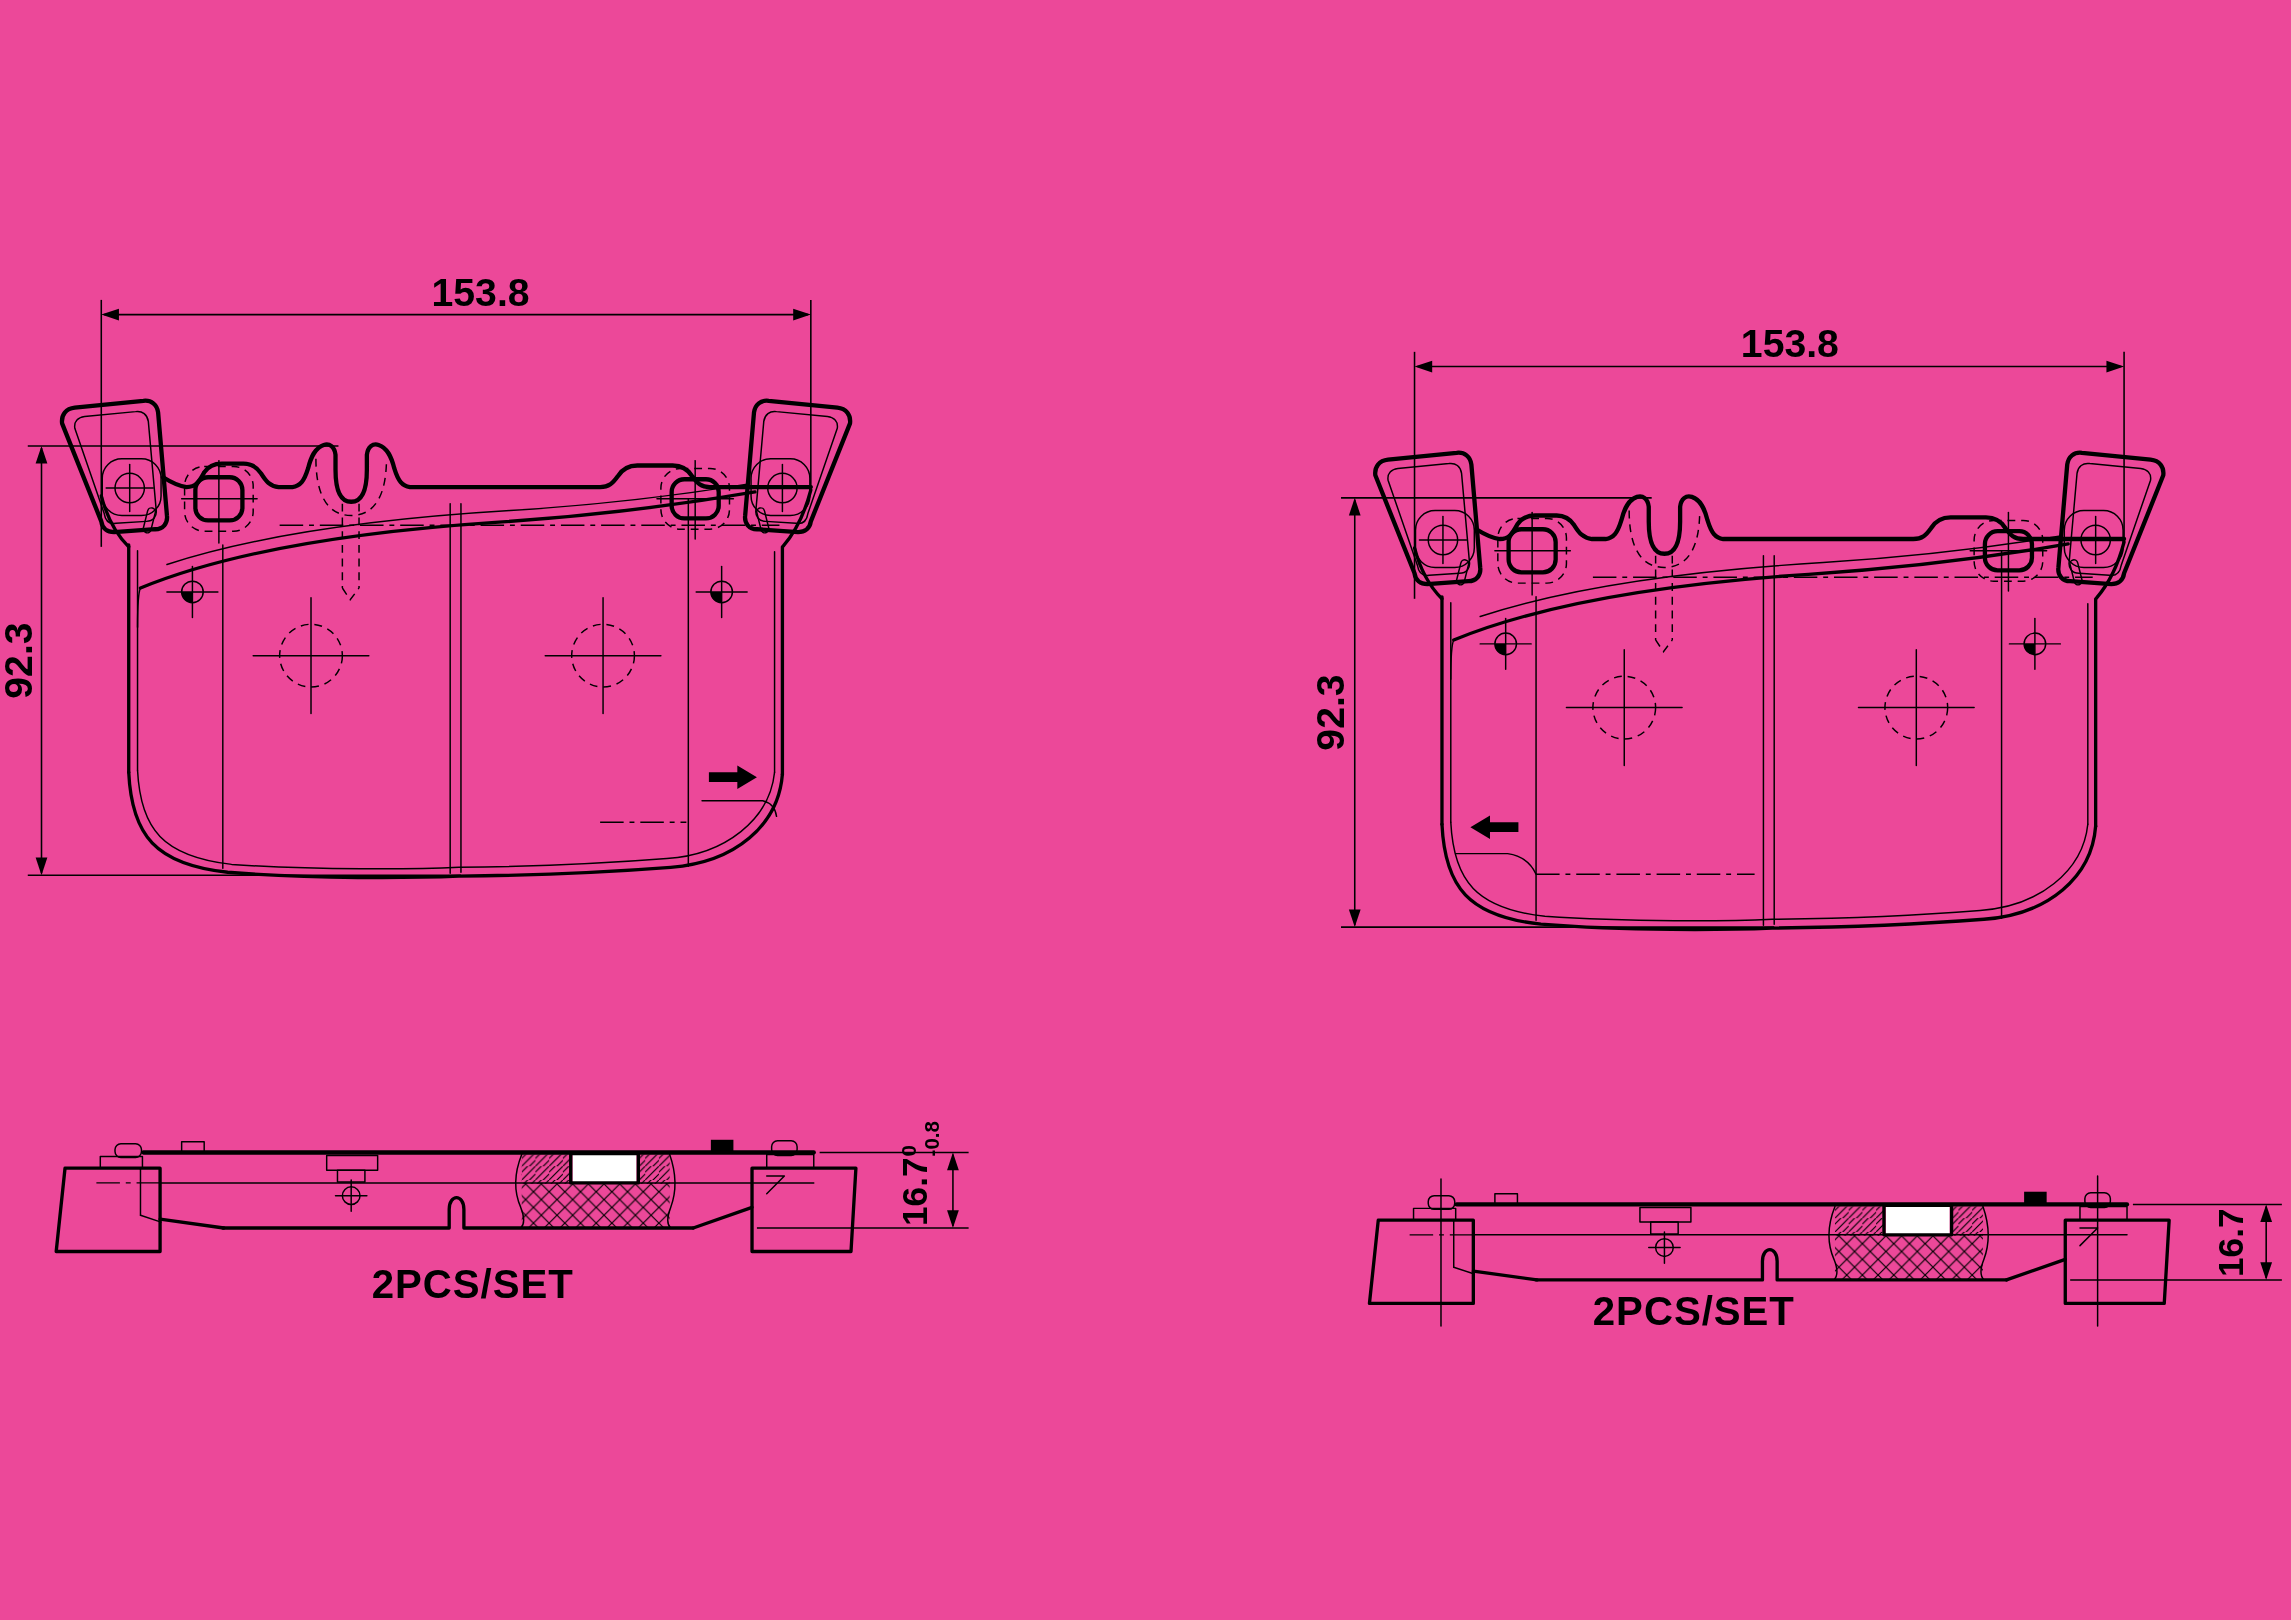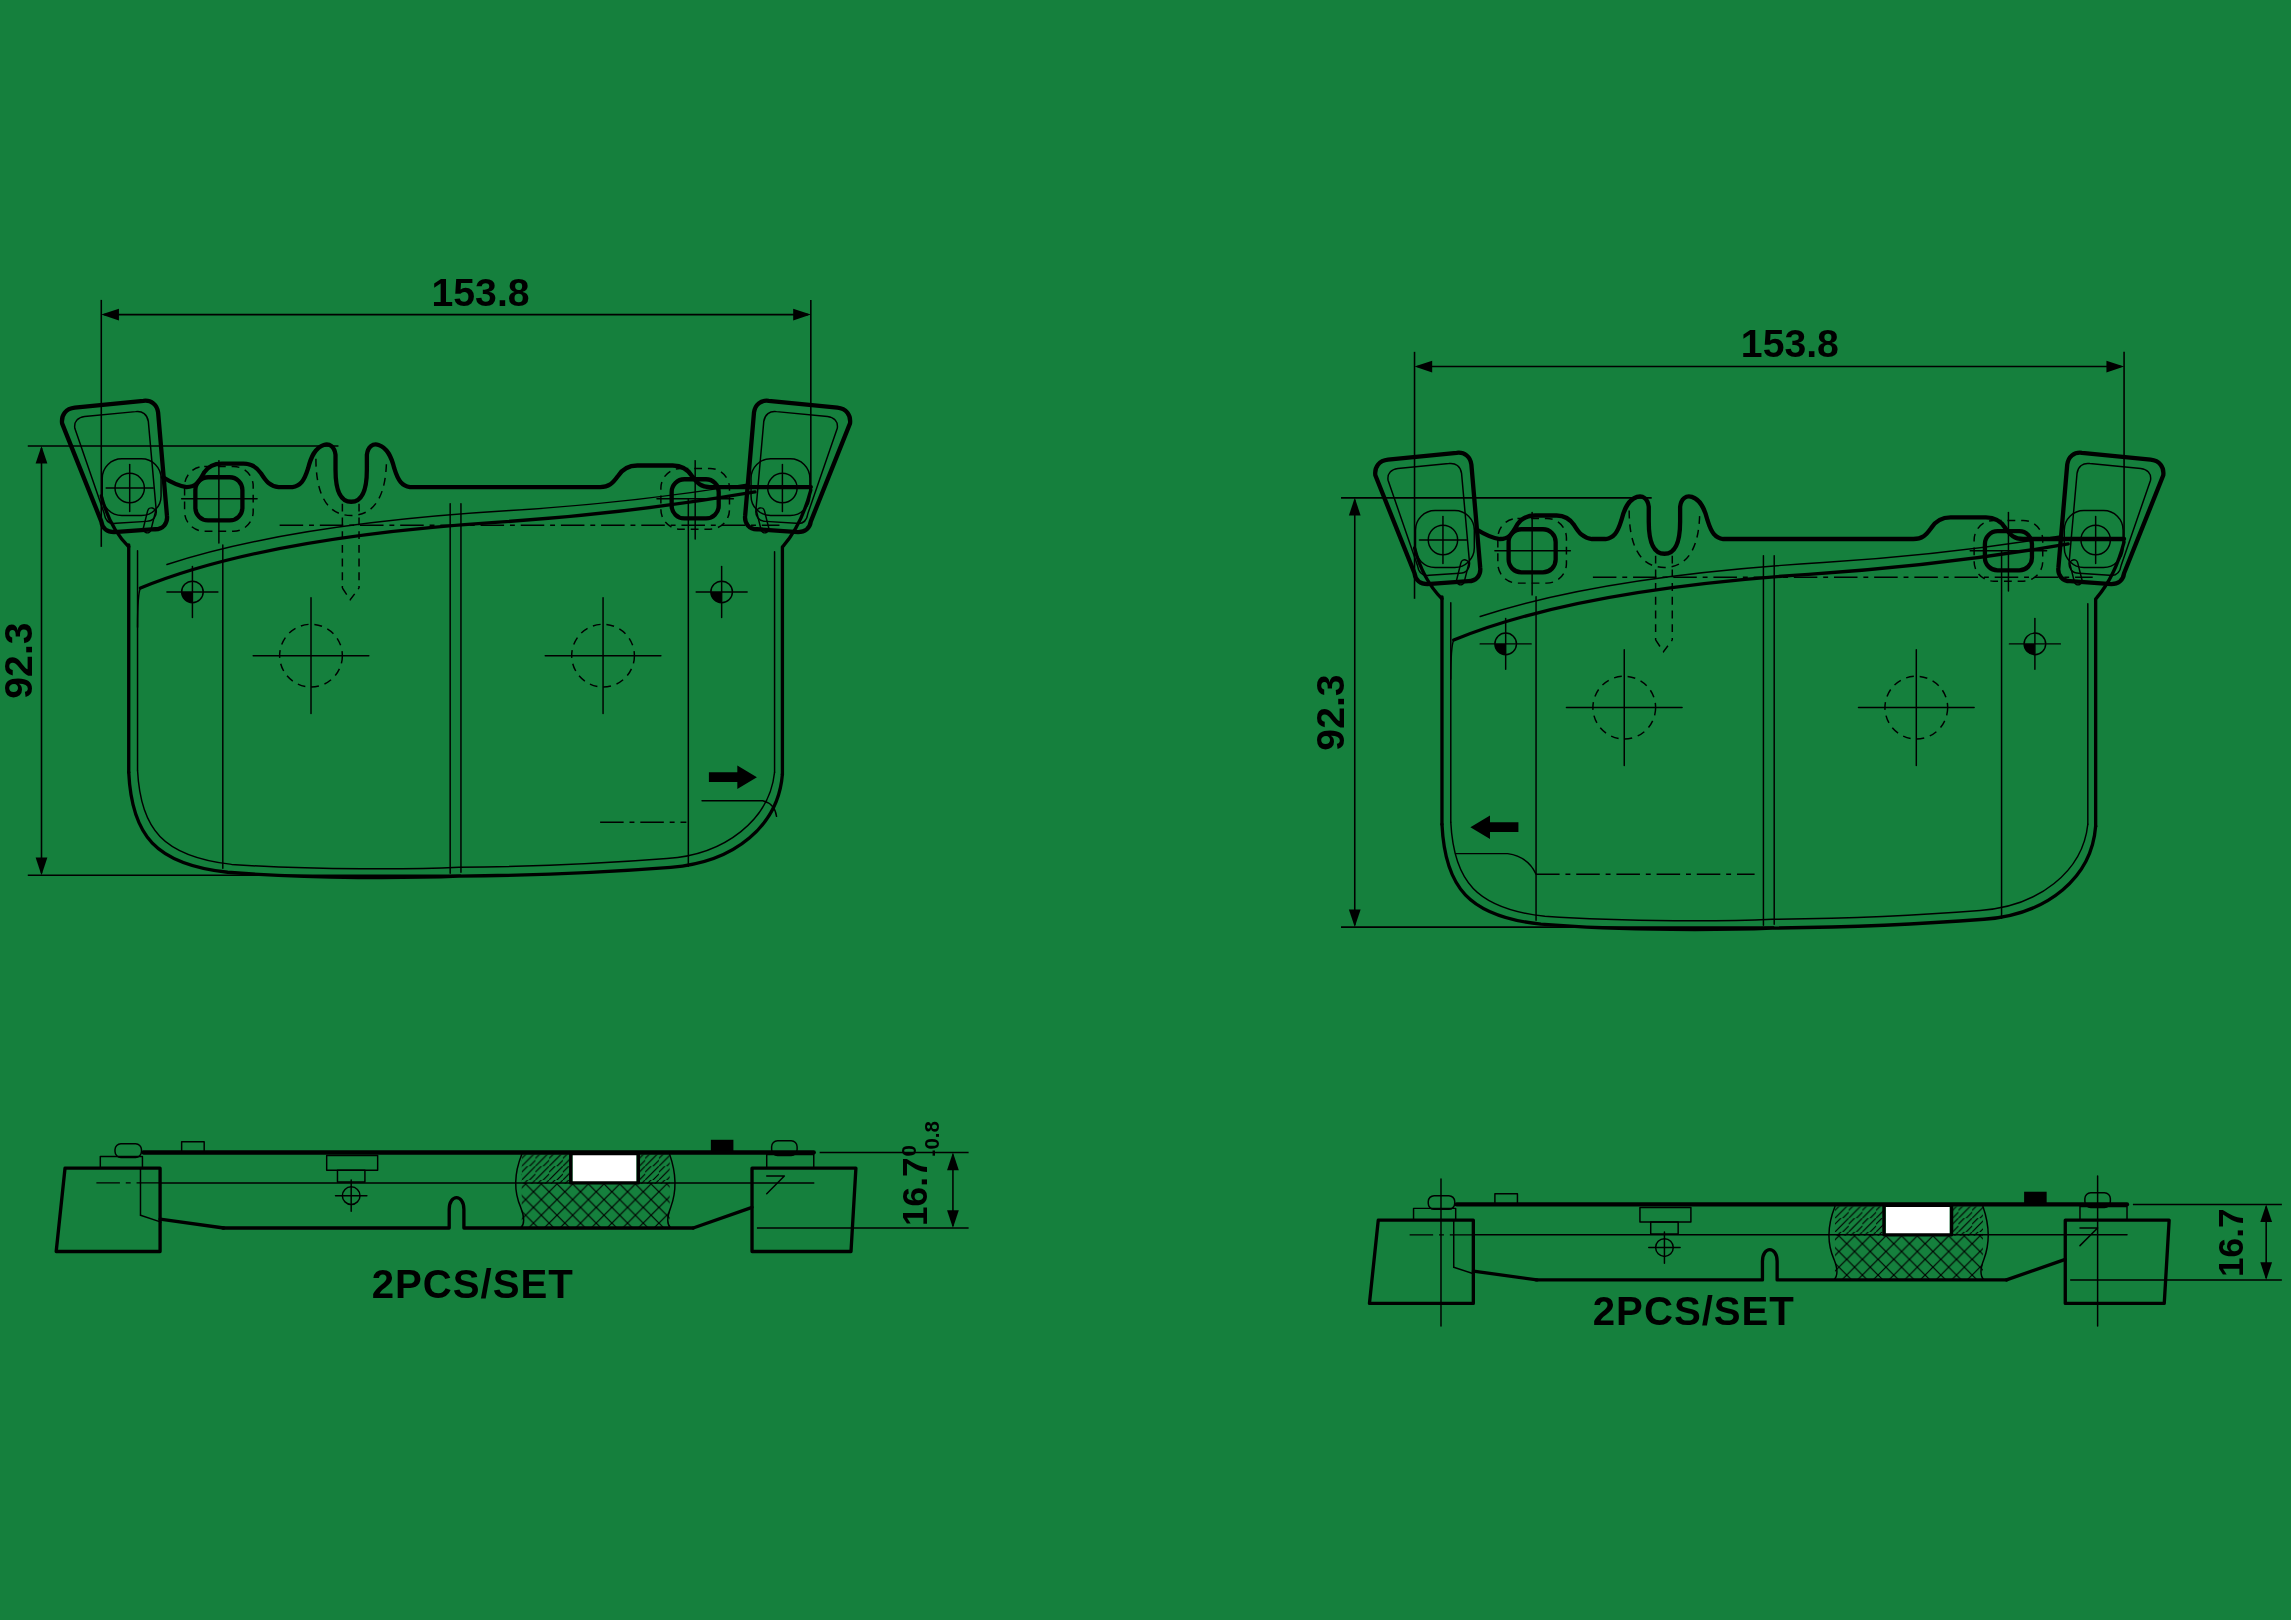--- a/index.html
+++ b/index.html
@@ -1,16 +1,16 @@
 <!DOCTYPE html>
 <html><head>
 <meta charset="utf-8">
 <style>
   html,body{margin:0;padding:0;background:#ffffff;}
-  .stage{position:relative;width:2292px;height:1620px;background:#15803d;overflow:hidden;}
+  .stage{position:relative;width:2292px;height:1620px;background:#ec4899;overflow:hidden;}
   svg{display:block;}
   
   .o  {fill:none;stroke:#000;stroke-width:4.4;stroke-linejoin:round;stroke-linecap:round;}
   .o2 {fill:none;stroke:#000;stroke-width:3.4;stroke-linejoin:round;stroke-linecap:round;}
   .t  {fill:none;stroke:#000;stroke-width:1.5;stroke-linejoin:round;stroke-linecap:round;}
   .d  {fill:none;stroke:#000;stroke-width:1.5;stroke-dasharray:8 6;}
   .cl {fill:none;stroke:#000;stroke-width:1.4;stroke-dasharray:24 6 5 6;}
   .dim{fill:none;stroke:#000;stroke-width:1.6;}
   .ah {fill:#000;stroke:none;}
   .blk{fill:#000;stroke:none;}

